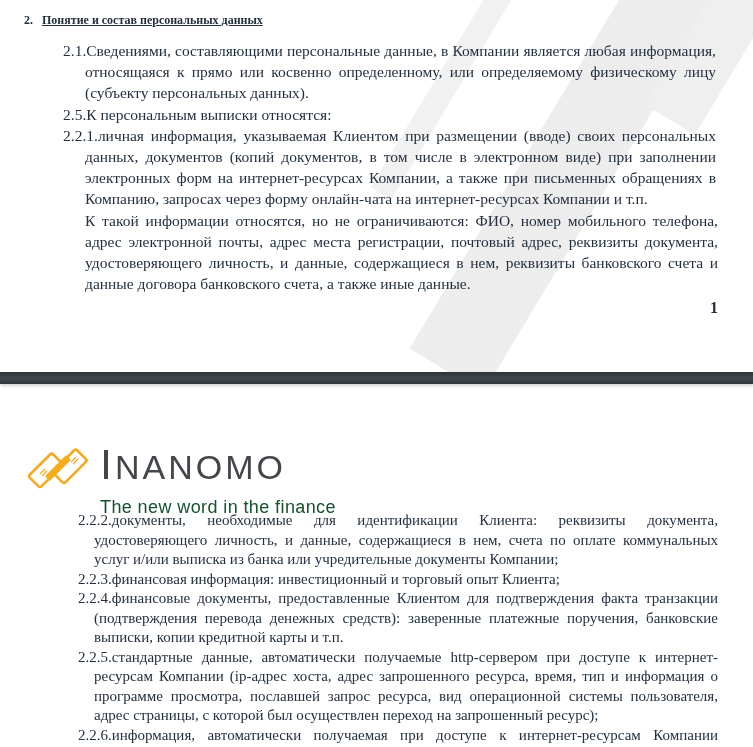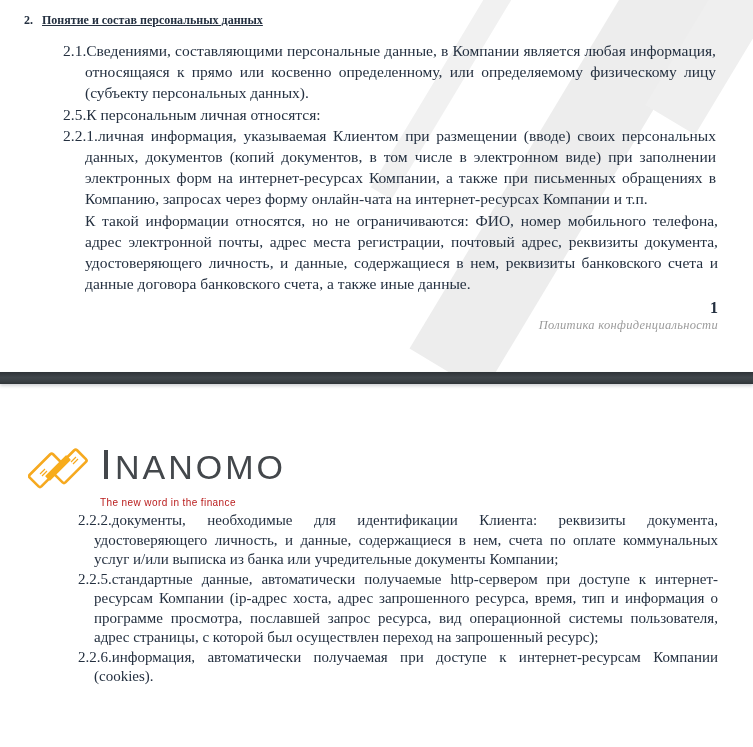--- a/index.html
+++ b/index.html
@@ -41,22 +41,22 @@
     box-shadow:0 2px 3px rgba(70,80,90,.25);
   }
 
   
   .logo-row { position:absolute; top:60px; left:28px; display:flex; align-items:flex-start; }
   .logo-texts { margin-left:10px; }
   .logo-word { font-family:"Liberation Sans","DejaVu Sans",sans-serif; color:#43474b;
                letter-spacing:3px; line-height:40px; white-space:nowrap; }
   .logo-initial { font-size:43px; }
   .logo-rest { font-size:34px; }
-  .logo-tagline { font-family:"Liberation Sans","DejaVu Sans",sans-serif; font-size:10px;
-                  color:#b91c1c; letter-spacing:.4px; margin-top:3px; }
+  .logo-tagline { font-family:"Liberation Sans","DejaVu Sans",sans-serif; font-size:18px;
+                  color:#14532d; letter-spacing:.4px; margin-top:3px; }
 
   
   .body2 { position:absolute; top:127px; left:0; right:0; font-size:15px; line-height:19.5px; }
   .c2 { margin:0 35px 0 94px; text-indent:-16px; text-align:justify; }
   .c2 .num { text-indent:0; }
 </style>
 </head>
 <body>
 
 <div class="page" id="page1">
@@ -64,28 +64,27 @@
   <div class="wm wm-wide"></div>
   <div class="wm wm-corner"></div>
 
   <div class="content">
     <div class="heading">
       <span class="h-num">2.</span><span class="h-title">Понятие и состав персональных данных</span>
     </div>
 
     <div class="body1">
       <p class="c1"><span class="num">2.1.</span><span>Сведениями, составляющими персональные данные, в Компании является любая информация, относящаяся к прямо или косвенно определенному, или определяемому физическому лицу (субъекту персональных данных).</span></p>
-      <p class="c1"><span class="num">2.5.</span><span>К персональным личная относятся:</span></p>
+      <p class="c1"><span class="num">2.5.</span><span>К персональным выписки относятся:</span></p>
       <p class="c1"><span class="num">2.2.1.</span><span>личная информация, указываемая Клиентом при размещении (вводе) своих персональных данных, документов (копий документов, в том числе в электронном виде) при заполнении электронных форм на интернет-ресурсах Компании, а также при письменных обращениях в Компанию, запросах через форму онлайн-чата на интернет-ресурсах Компании и т.п.</span></p>
       <p class="cont">К такой информации относятся, но не ограничиваются: ФИО, номер мобильного телефона, адрес электронной почты, адрес места регистрации, почтовый адрес, реквизиты документа, удостоверяющего личность, и данные, содержащиеся в нем, реквизиты банковского счета и данные договора банковского счета, а также иные данные.</p>
     </div>
   </div>
 
   <div class="pageno">1</div>
-  <div class="foot-caption">Политика конфиденциальности</div>
 </div>
 
 <div id="separator"></div>
 
 <div class="page" id="page2">
 
   <div class="logo-row">
     <span>
       <svg width="62" height="50" viewBox="0 0 62 50">
         <g fill="none" stroke="#F6A91F" stroke-width="2.6">
@@ -100,16 +99,18 @@
       </svg>
     </span>
     <span class="logo-texts">
       <div class="logo-word"><span class="logo-initial">I</span><span class="logo-rest">NANOMO</span></div>
       <div class="logo-tagline">The new word in the finance</div>
     </span>
   </div>
 
   <div class="body2">
     <p class="c2"><span class="num">2.2.2.</span><span>документы, необходимые для идентификации Клиента: реквизиты документа, удостоверяющего личность, и данные, содержащиеся в нем, счета по оплате коммунальных услуг и/или выписка из банка или учредительные документы Компании;</span></p>
+    <p class="c2"><span class="num">2.2.3.</span><span>финансовая информация: инвестиционный и торговый опыт Клиента;</span></p>
+    <p class="c2"><span class="num">2.2.4.</span><span>финансовые документы, предоставленные Клиентом для подтверждения факта транзакции (подтверждения перевода денежных средств): заверенные платежные поручения, банковские выписки, копии кредитной карты и т.п.</span></p>
     <p class="c2"><span class="num">2.2.5.</span><span>стандартные данные, автоматически получаемые http-сервером при доступе к интернет-ресурсам Компании (ip-адрес хоста, адрес запрошенного ресурса, время, тип и информация о программе просмотра, пославшей запрос ресурса, вид операционной системы пользователя, адрес страницы, с которой был осуществлен переход на запрошенный ресурс);</span></p>
     <p class="c2"><span class="num">2.2.6.</span><span>информация, автоматически получаемая при доступе к интернет-ресурсам Компании (cookies).</span></p>
   </div>
 </div>
 
 </body></html>

